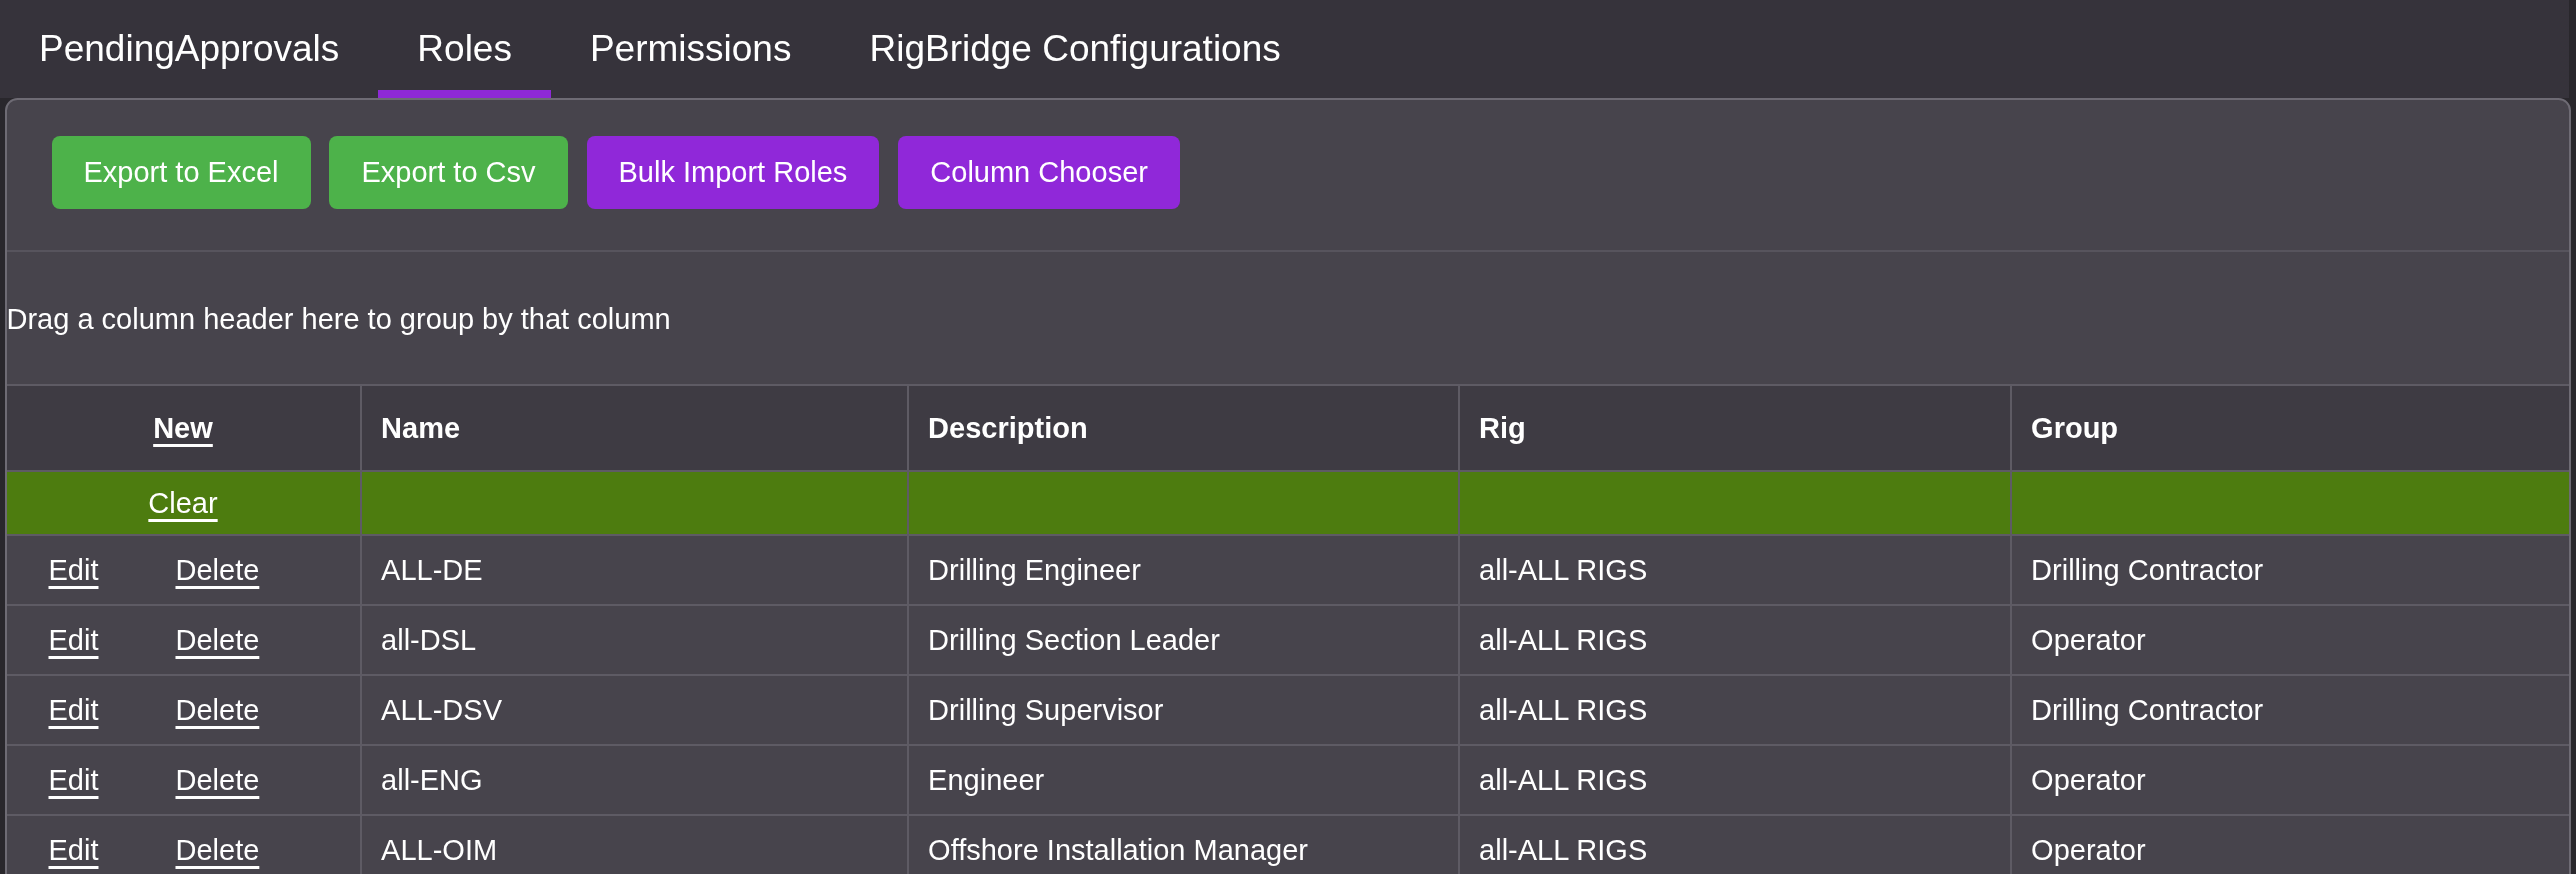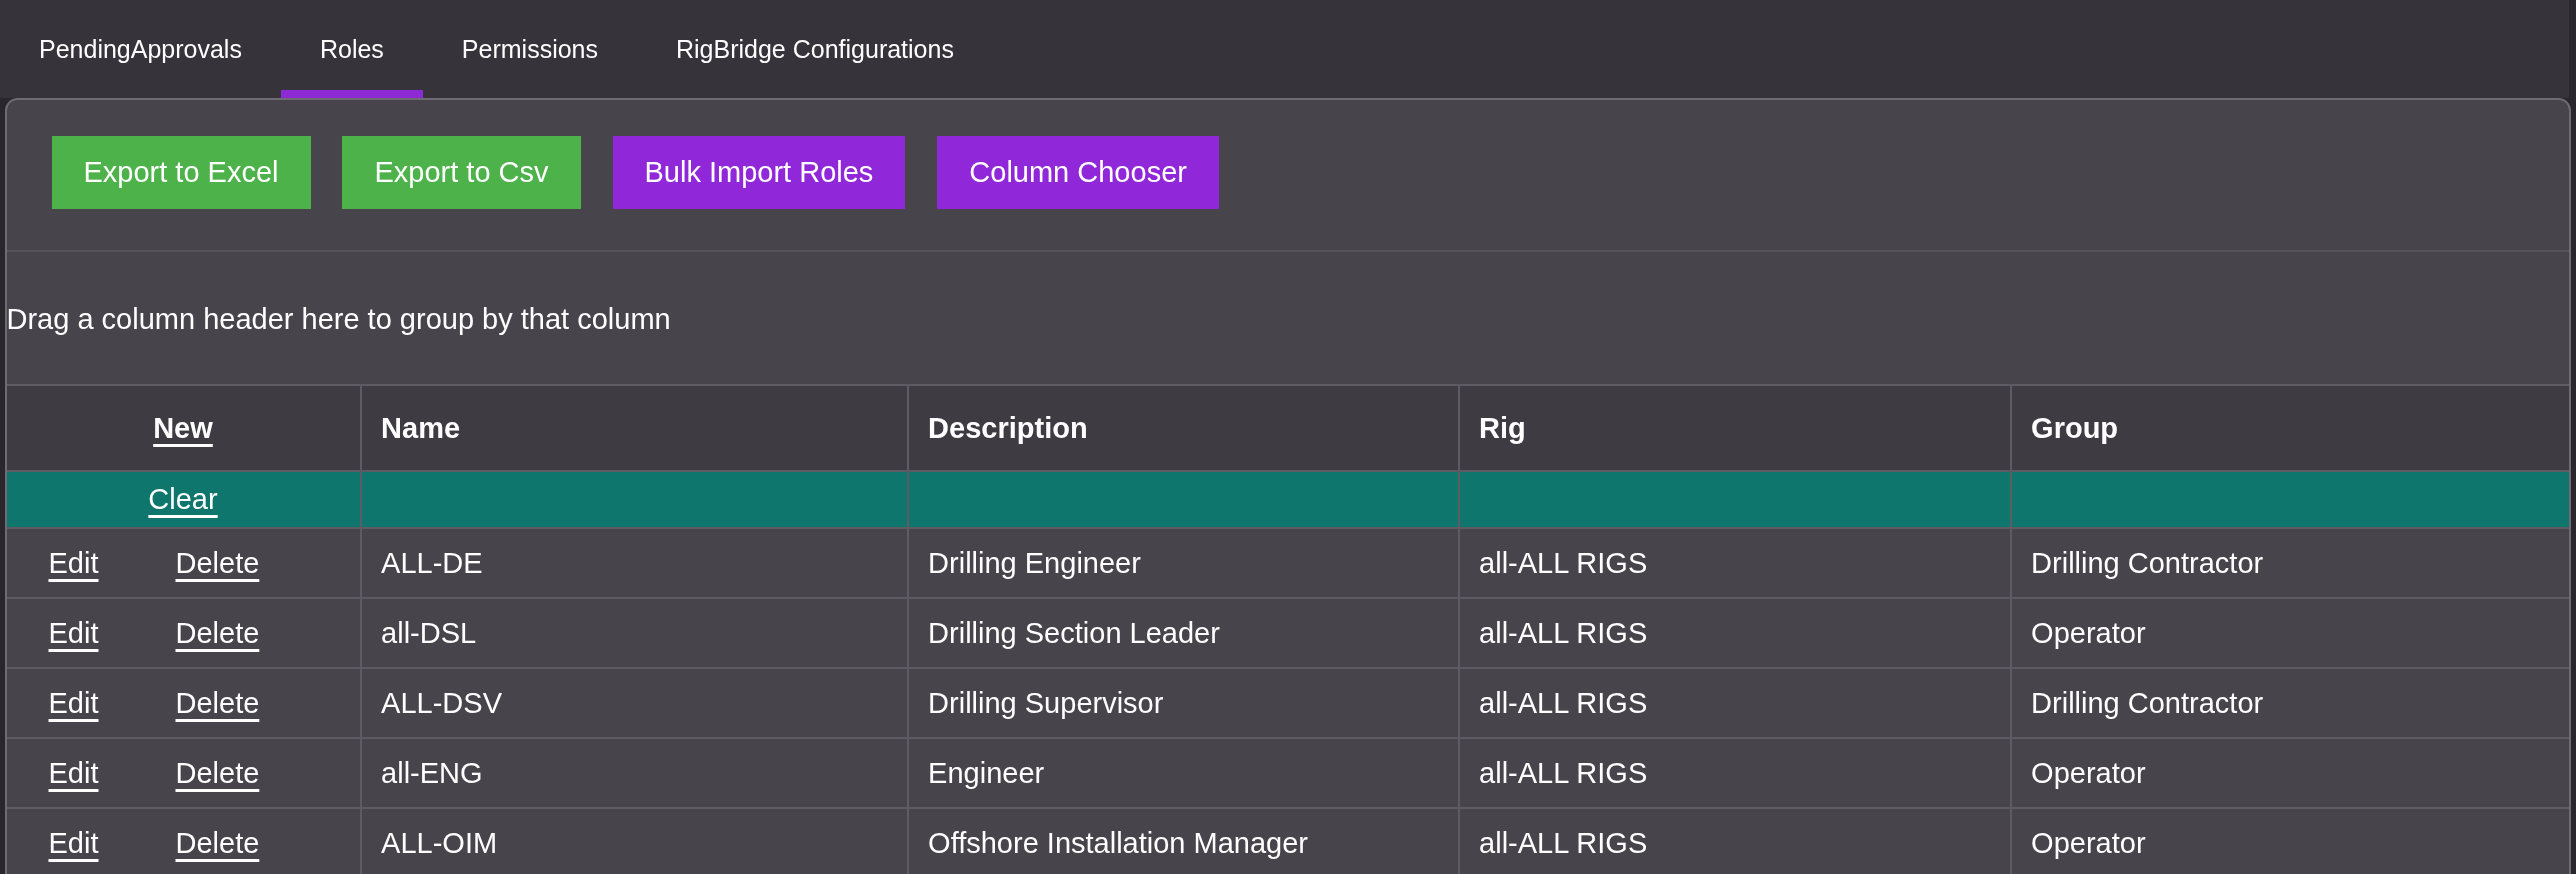--- a/index.html
+++ b/index.html
@@ -3,51 +3,51 @@
 <meta charset="utf-8">
 <style>
   * { margin:0; padding:0; box-sizing:border-box; }
   html,body { width:2576px; height:874px; overflow:hidden; background:#29272c;
               font-family:"Liberation Sans", sans-serif; color:#ffffff; }
 
   
   .tabbar { position:absolute; top:0; left:0; width:2569px; height:98px;
             background:#36333b; display:flex; align-items:stretch; }
   .tab { position:relative; display:flex; align-items:center;
-         padding:0 39px; font-size:25px; color:#ffffff; cursor:pointer;
+         padding:0 39px; font-size:37px; color:#ffffff; cursor:pointer;
          white-space:nowrap; }
   .tab.active::after { content:""; position:absolute; left:0; right:0; bottom:0;
                        height:8px; background:#8e29d6; }
 
   
   .panel { position:absolute; top:98px; left:4.5px; width:2566px; height:801px;
            background:#47444c; border:2.7px solid #6e6b74;
            border-radius:12.5px 12.5px 0 0; overflow:hidden; }
 
   
   .toolbar { height:152px; padding:36px 0 0 45px; border-bottom:2.7px solid #57545d; }
-  .btn { display:inline-block; height:73px; padding:0 32px; margin-right:28px;
-         border:none; border-radius:0; font-family:"Liberation Sans",sans-serif;
+  .btn { display:inline-block; height:73px; padding:0 32px; margin-right:15px;
+         border:none; border-radius:8px; font-family:"Liberation Sans",sans-serif;
          font-size:29px; color:#ffffff; cursor:pointer; vertical-align:top; }
   .btn.green  { background:#4db24a; }
   .btn.purple { background:#9028d9; }
 
   
   .group-panel { height:134px; line-height:134px; 
                  font-size:29px; color:#ffffff;
                  border-bottom:2.7px solid #5e5b64; }
 
   
   table.grid { width:100%; border-collapse:collapse; table-layout:fixed;
                border-style:hidden; }
   .grid th, .grid td { border:2.7px solid #5e5b64; font-size:29px; color:#ffffff;
                        vertical-align:middle; padding:0 0 0 19.6px; text-align:left;
                        overflow:hidden; white-space:nowrap; }
   .grid thead tr.header-row th { height:85px; background:#3e3b43; font-weight:bold; }
-  .grid thead tr.filter-row td { height:57px; background:#0f766e; }
+  .grid thead tr.filter-row td { height:64px; background:#4d7c0f; }
   .grid tbody tr.data-row  td { height:70px; background:#47444c; }
   .grid .action-col { text-align:center; padding:0; }
   .grid td.actions { text-align:left; padding-left:42px; }
   .grid td.actions .link + .link { margin-left:77px; }
   .link { color:#ffffff; text-decoration:underline; text-decoration-thickness:2.7px;
           text-underline-offset:6.2px; cursor:pointer; font-size:29px; }
 </style>
 </head>
 <body>
 

